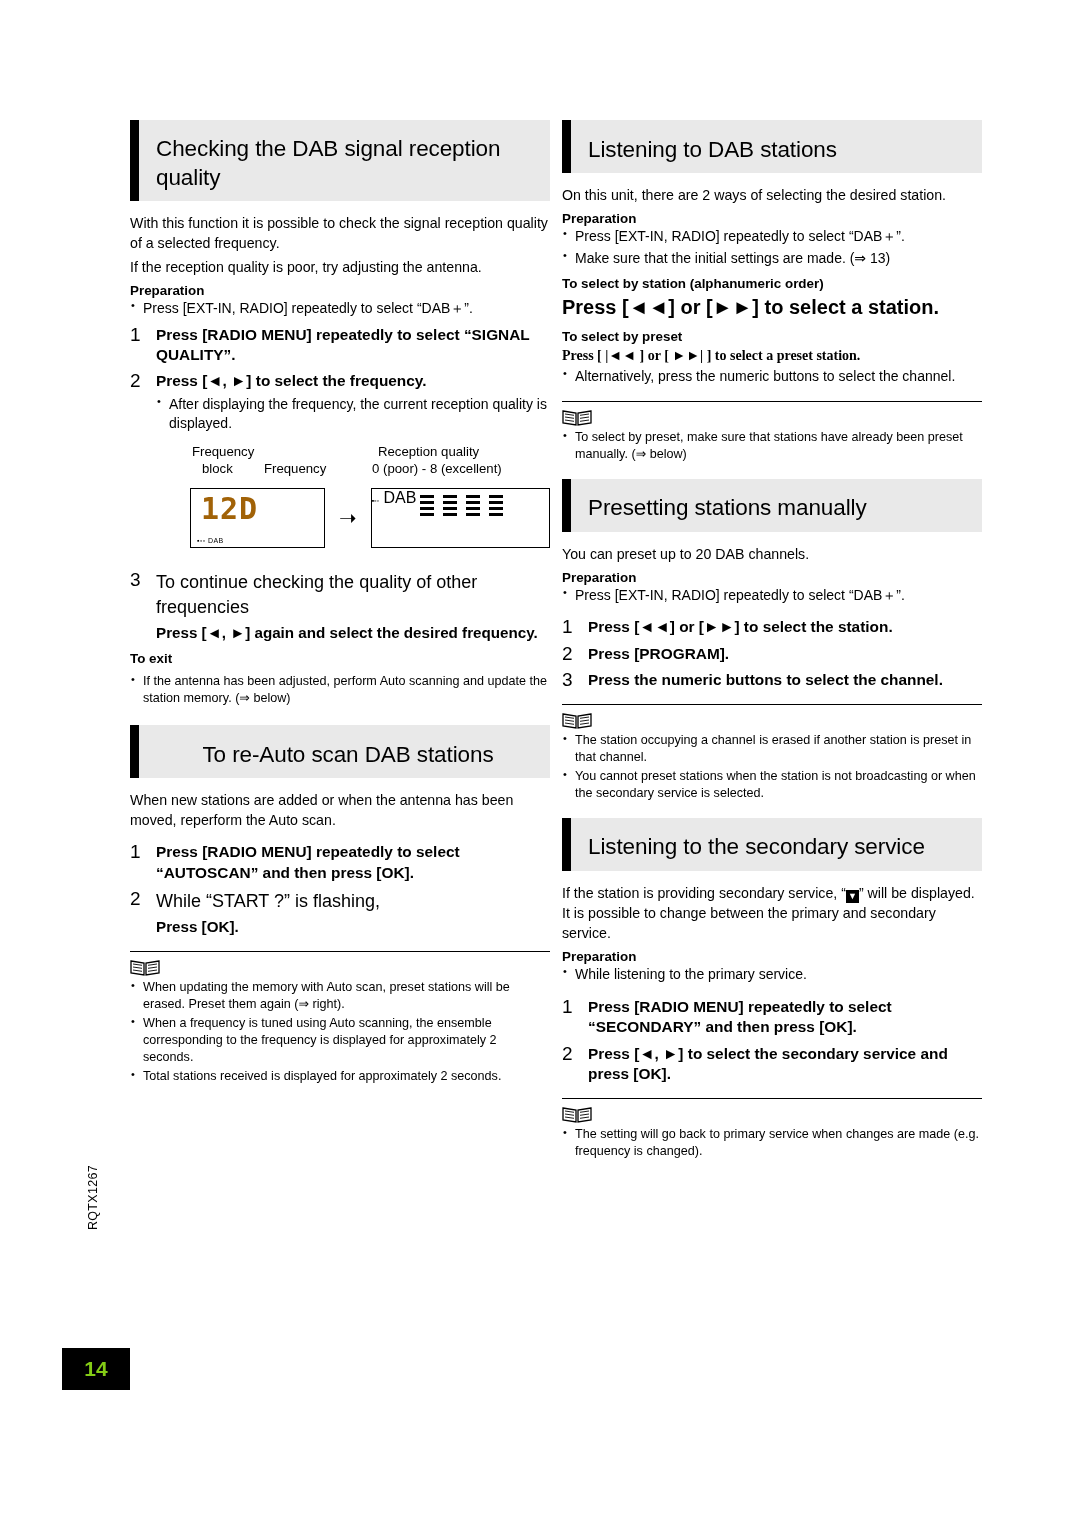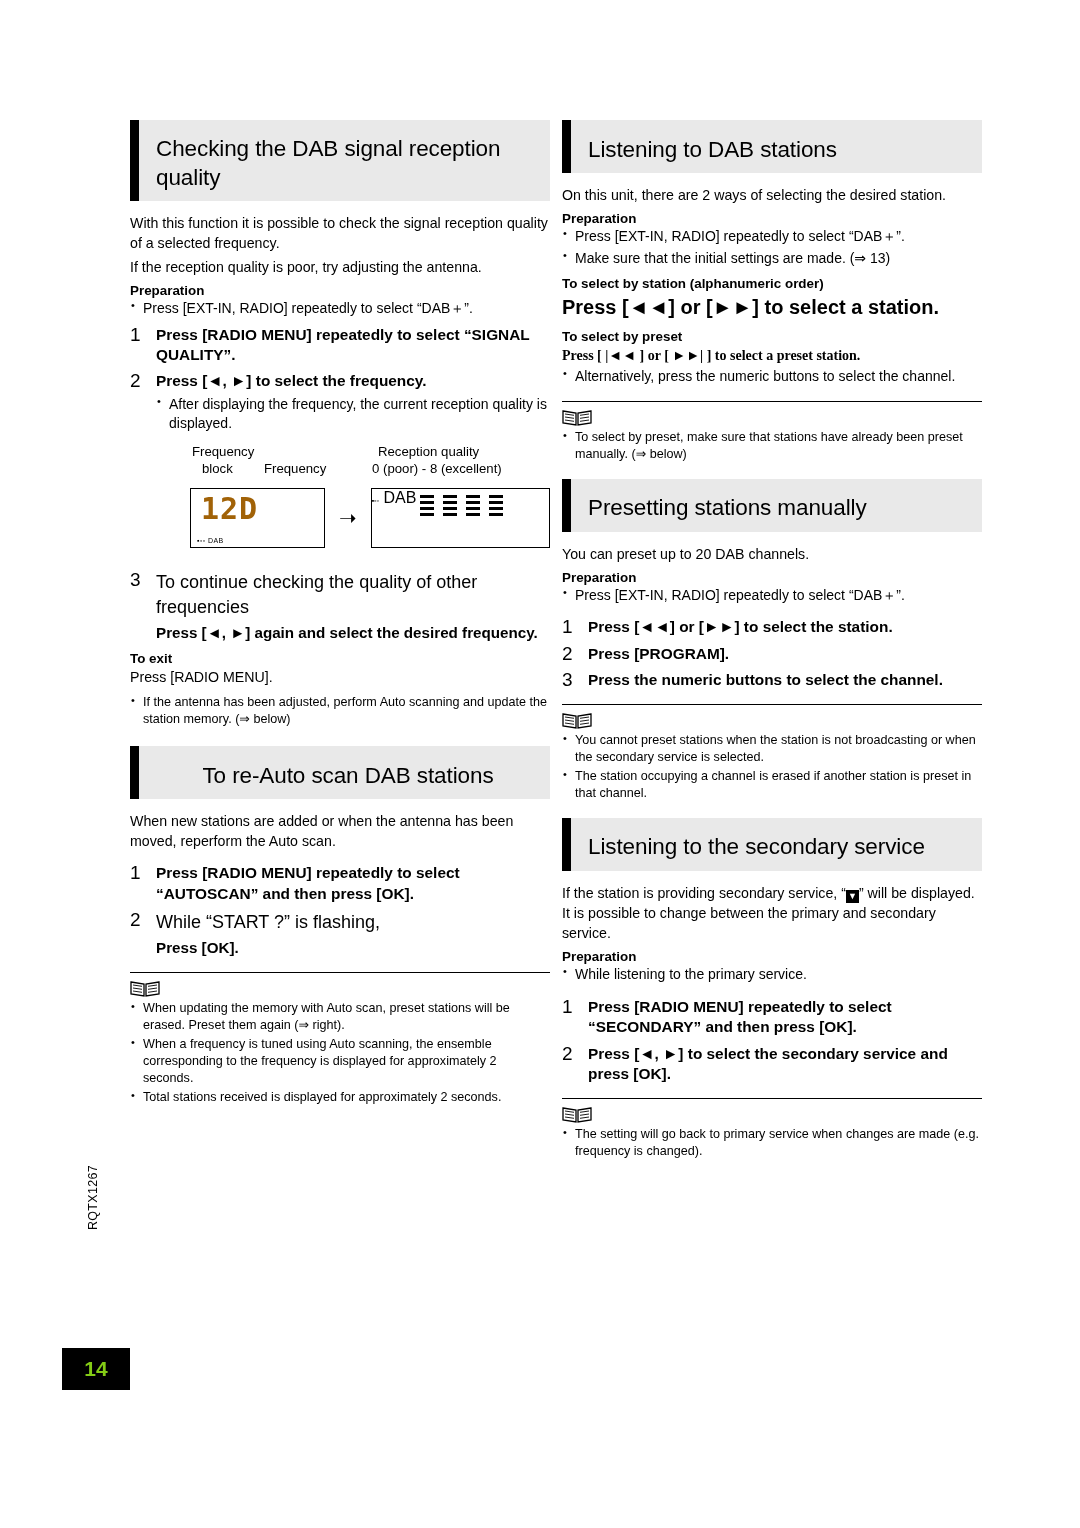--- a/index.html
+++ b/index.html
@@ -301,21 +301,20 @@
       </div>
     </div>
 
     <div class="step">
       <span class="num">3</span>
       <span class="txt-plain">To continue checking the quality of other frequencies</span>
     </div>
     <div class="sub-bold" style="padding-left:26px;">Press [◄, ►] again and select the desired frequency.</div>
 
     <div class="sub-label">To exit</div>
-    <p class="body">Press [RADIO MENU].</p>
 
     <div class="bullet small" style="margin-top:7px;">If the antenna has been adjusted, perform Auto scanning and update the station memory. (⇒ below)</div>
 
     <div class="sec-head" style="margin-top:18px;justify-content:center;">
       <span class="title">To re-Auto scan DAB stations</span>
     </div>
 
     <p class="body">When new stations are added or when the antenna has been moved, reperform the Auto scan.</p>
 
     <div class="step" style="margin-top:12px;">
@@ -392,22 +391,22 @@
       <span class="txt-bold">Press the numeric buttons to select the channel.</span>
     </div>
 
     <div class="note-block">
       <svg class="book-icon" viewBox="0 0 30 18">
         <path d="M1 3 L14 5 L14 17 L1 15 Z" fill="none" stroke="#000" stroke-width="1.3"></path>
         <path d="M29 3 L16 5 L16 17 L29 15 Z" fill="none" stroke="#000" stroke-width="1.3"></path>
         <path d="M3 6 L12 7.3 M3 9 L12 10.3 M3 12 L12 13.3" stroke="#000" stroke-width="0.9"></path>
         <path d="M27 6 L18 7.3 M27 9 L18 10.3 M27 12 L18 13.3" stroke="#000" stroke-width="0.9"></path>
       </svg>
+      <div class="bullet small">The station occupying a channel is erased if another station is preset in that channel.</div>
       <div class="bullet small">You cannot preset stations when the station is not broadcasting or when the secondary service is selected.</div>
-      <div class="bullet small">The station occupying a channel is erased if another station is preset in that channel.</div>
     </div>
 
     <div class="sec-head" style="margin-top:16px;">
       <span class="title">Listening to the secondary service</span>
     </div>
 
     <p class="body">
       <span>If the station is providing secondary service, “</span><span class="blk">▼</span><span>” will be displayed. It is possible to change between the primary and secondary service.</span>
     </p>
 

